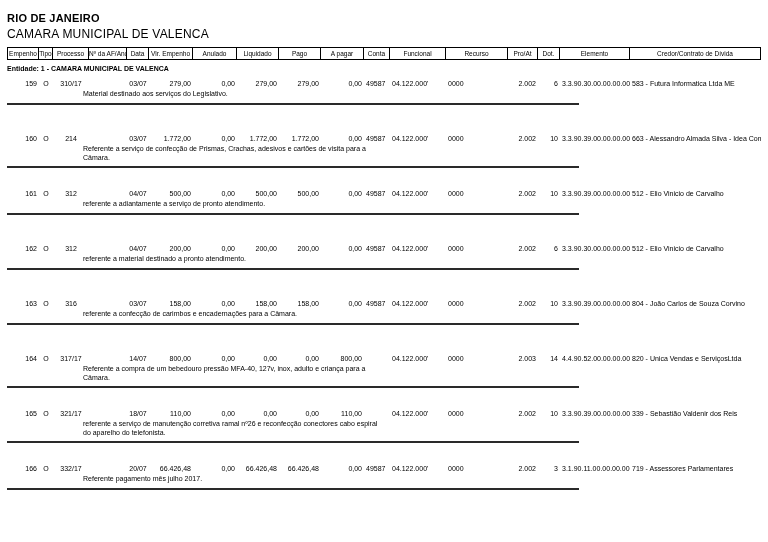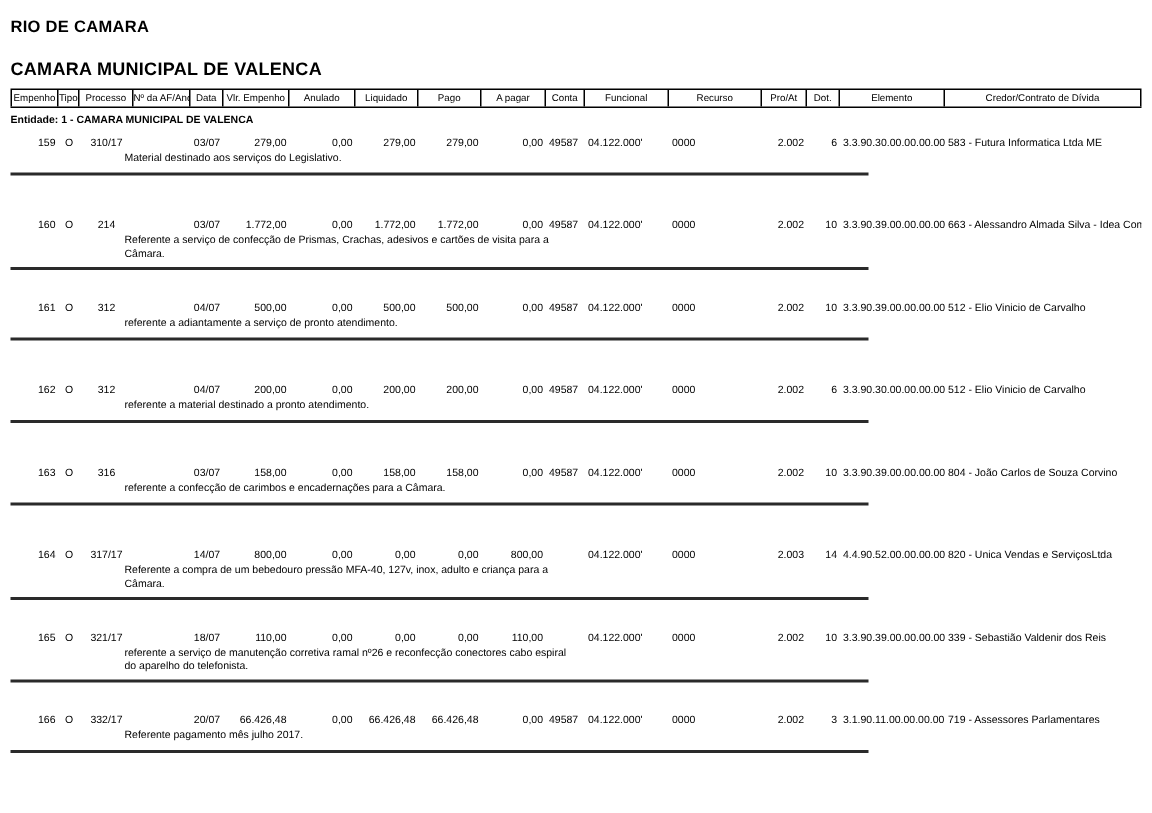--- a/index.html
+++ b/index.html
@@ -7,21 +7,21 @@
     width:768px; height:542px;
     background:#ffffff; color:#000000;
     font-family:"Liberation Sans", sans-serif;
     overflow:hidden;
   }
   .page { padding:4px 7px 0 7px; width:754px; }
 
   
   .top { display:flex; justify-content:space-between; align-items:flex-start; }
   .state  { font-size:11px; font-weight:bold; margin-top:8px; letter-spacing:0.2px; }
-  .org    { font-size:12px; font-weight:bold; margin-top:15px; letter-spacing:0.2px; }
+  .org    { font-size:12px; font-weight:normal; margin-top:3px; letter-spacing:0.2px; }
   .report-title { font-size:8.5px; margin-top:5px; }
   .top-right { text-align:right; }
   .vendor   { font-size:8.5px; margin-top:2px; }
   .exercise { font-size:7px; margin-top:4px; }
   .pagenum  { font-size:7px; margin-top:4px; }
   .period   { font-size:9px; margin-top:4px; }
 
   
   .grid {
     display:grid;
@@ -52,21 +52,21 @@
   }
   .rule { width:572px; border-bottom:2px solid #2a2a2a; margin-top:4px; }
 </style>
 </head>
 <body>
 
 <div class="page">
 
   <div class="top">
     <div class="top-left">
-      <div class="state">RIO DE CAMARA</div>
+      <div class="state">RIO DE JANEIRO</div>
       <div class="org">CAMARA MUNICIPAL DE VALENCA</div>
     </div>
   </div>
 
   <div class="grid thead">
     <div class="hcell">Empenho</div>
     <div class="hcell">Tipo</div>
     <div class="hcell">Processo</div>
     <div class="hcell">Nº da AF/Ano</div>
     <div class="hcell">Data</div>

